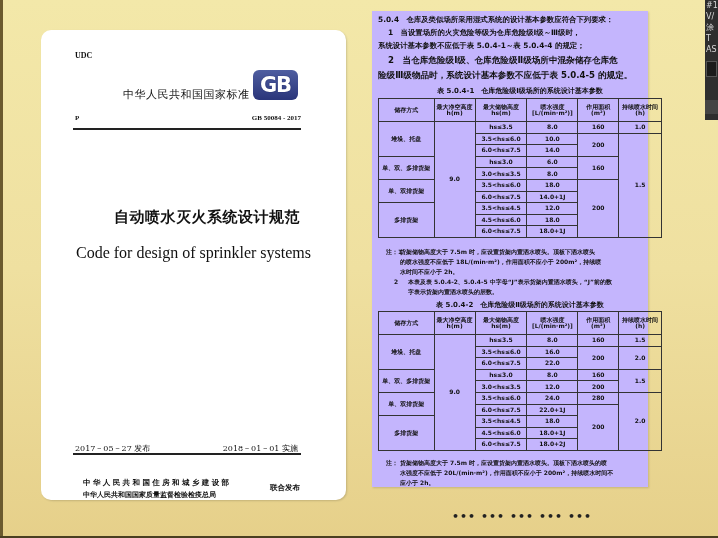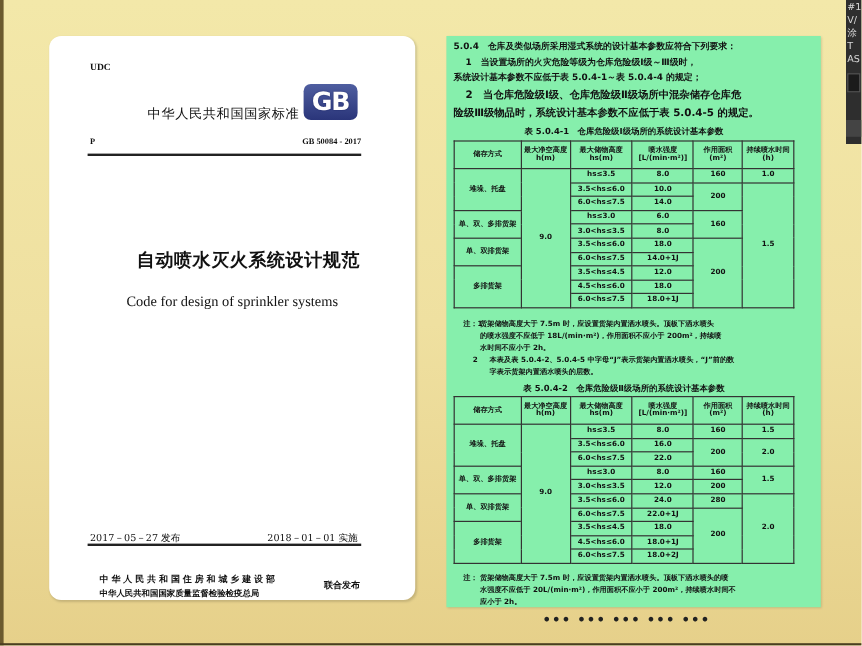--- a/index.html
+++ b/index.html
@@ -25,32 +25,32 @@
     background: linear-gradient(180deg, #4f5ea0, #2a357a); border-radius: 6px;
     color: #fff; font-family: "DejaVu Sans", sans-serif; font-weight: bold; font-size: 21px;
     display: flex; align-items: center; justify-content: center; letter-spacing: -1px;
     text-shadow: 0 0 1px #0a1250;
     text-align: right;
   }
   .cover .p-code { position: absolute; left: 34px; top: 84px; font-size: 7px; font-weight: bold; font-family: "Liberation Serif", serif; }
   .cover .gb-code { position: absolute; right: 45px; top: 84px; font-size: 7px; font-weight: bold; font-family: "Liberation Serif", serif; }
   .cover .rule-top { position: absolute; left: 32px; top: 98px; width: 228px; height: 2px; background: #222; }
   .cover .title-cn { position: absolute; left: 0; width: 332px; top: 178px; text-align: center; font-size: 15px; font-weight: bold; font-family: "DejaVu Sans", sans-serif; letter-spacing: 0.5px; }
-  .cover .title-en { position: absolute; left: 0; width: 305px; top: 214px; text-align: center; font-size: 12px; font-family: "Liberation Serif", serif; }
+  .cover .title-en { position: absolute; left: 0; width: 305px; top: 214px; text-align: center; font-size: 16px; font-family: "Liberation Serif", serif; }
   .cover .issue-date { position: absolute; left: 34px; top: 413px; font-size: 8px; }
   .cover .impl-date { position: absolute; right: 48px; top: 413px; font-size: 8px; }
   .cover .rule-bottom { position: absolute; left: 32px; top: 423px; width: 228px; height: 2px; background: #222; }
   .cover .issuer1 { position: absolute; left: 42px; top: 448px; font-size: 7.5px; letter-spacing: 2.4px; font-weight: bold; text-align: center; }
   .cover .issuer2 { position: absolute; left: 42px; top: 460px; font-size: 7px; font-weight: bold; }
   .cover .joint { position: absolute; right: 46px; top: 453px; font-size: 7.5px; font-weight: bold; }
 
   
   .docpage {
-    position: absolute; left: 372px; top: 30px; width: 312px; height: 476px;
-    background: #86efac; box-shadow: 1px 1px 2px rgba(0,0,0,0.15);
+    position: absolute; left: 372px; top: 11px; width: 276px; height: 476px;
+    background: #c4b5fd; box-shadow: 1px 1px 2px rgba(0,0,0,0.15);
     font-family: "DejaVu Sans", sans-serif; font-weight: bold; color: #111;
   }
   .docpage .para { position: absolute; left: 6px; font-size: 7.4px; white-space: nowrap; }
   .docpage .para.big { font-size: 8.6px; }
   .docpage .tcap { position: absolute; left: 0; width: 296px; text-align: center; font-size: 7px; }
   table.spec {
     position: absolute; left: 6px; width: 284px; border-collapse: collapse;
     font-size: 6px; font-family: "DejaVu Sans", sans-serif; font-weight: bold;
     border: 1.2px solid #222;
   }

